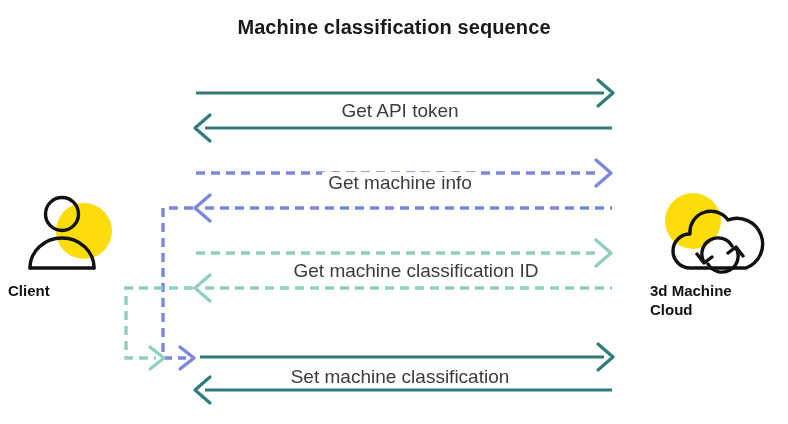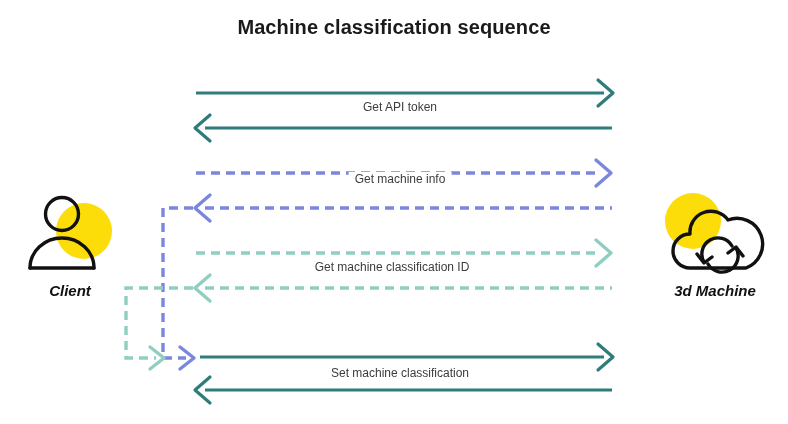--- a/index.html
+++ b/index.html
@@ -27,22 +27,21 @@
     text-align: center;
     font-size: 20px;
     font-weight: bold;
     color: #1a1a1a;
     letter-spacing: 0.1px;
   }
 
   
   .actor {
     position: absolute;
-    text-align: center;
-    font-style: italic;
+    text-align: left;
   }
   #actor-client   { left: 8px;  top: 190px; width: 124px; }
   #actor-cloud    { left: 650px; top: 190px; width: 130px; }
 
   .actor-glyph {
     position: relative;
     height: 92px;
   }
   .actor-label {
     font-size: 15px;
@@ -57,21 +56,21 @@
     left: 0;
     top: 0;
     width: 788px;
     height: 424px;
   }
 
   
   .msg-label {
     position: absolute;
     text-align: center;
-    font-size: 12px;
+    font-size: 19px;
     color: #3c3c3c;
     white-space: nowrap;
     transform: translateX(-50%);
     background: #ffffff;
     padding: 0 6px;
   }
 </style>
 </head>
 <body>
 
@@ -117,21 +116,21 @@
     <g>
       <path d="M 193 288 L 126 288 L 126 358 L 156 358" fill="none" stroke="#90cec2" stroke-width="3.4" stroke-dasharray="9 6"></path>
       <polyline points="150,347 164,358 150,369" fill="none" stroke="#90cec2" stroke-width="3.4" stroke-linecap="round" stroke-linejoin="round"></polyline>
     </g>
   </svg>
 
   <div class="msg-label" style="left:400px; top:100px;">Get API token</div>
 
   <div class="msg-label" style="left:400px; top:172px;">Get machine info</div>
 
-  <div class="msg-label" style="left:392px; top:260px;">Get machine classification ID</div>
+  <div class="msg-label" style="left:416px; top:260px;">Get machine classification ID</div>
 
   <div class="msg-label" style="left:400px; top:366px;text-align:center;">Set machine classification</div>
 
   <div class="actor" id="actor-client">
     <div class="actor-glyph">
       <svg width="124" height="92" viewBox="0 0 124 92" xmlns="http://www.w3.org/2000/svg">
         <circle cx="76" cy="41" r="28" fill="#FCDD09"></circle>
         <circle cx="54" cy="24" r="16.5" fill="none" stroke="#111111" stroke-width="3.4"></circle>
         <path d="M 22 78 A 32 30 0 0 1 86 78" fill="none" stroke="#111111" stroke-width="3.4" stroke-linecap="round"></path>
         <line x1="22" y1="78" x2="86" y2="78" stroke="#111111" stroke-width="3.4" stroke-linecap="round"></line>
@@ -151,15 +150,16 @@
                  A 19 19 0 0 1 96 78
                  Z" fill="none" stroke="#111111" stroke-width="3.4" stroke-linejoin="round" stroke-linecap="round"></path>
 
         <path d="M 54 72 A 16 16 0 0 1 82 56" fill="none" stroke="#111111" stroke-width="3.4" stroke-linecap="round"></path>
         <polyline points="47,64 54,73 62,67" fill="none" stroke="#111111" stroke-width="3.4" stroke-linecap="round" stroke-linejoin="round"></polyline>
         <path d="M 86 58 A 16 16 0 0 1 58 74" fill="none" stroke="#111111" stroke-width="3.4" stroke-linecap="round"></path>
         <polyline points="93,66 86,57 78,63" fill="none" stroke="#111111" stroke-width="3.4" stroke-linecap="round" stroke-linejoin="round"></polyline>
       </svg>
     </div>
     <div class="actor-label">3d Machine</div>
+    <div class="actor-label">Cloud</div>
   </div>
 
 </div>
 
 </body></html>

